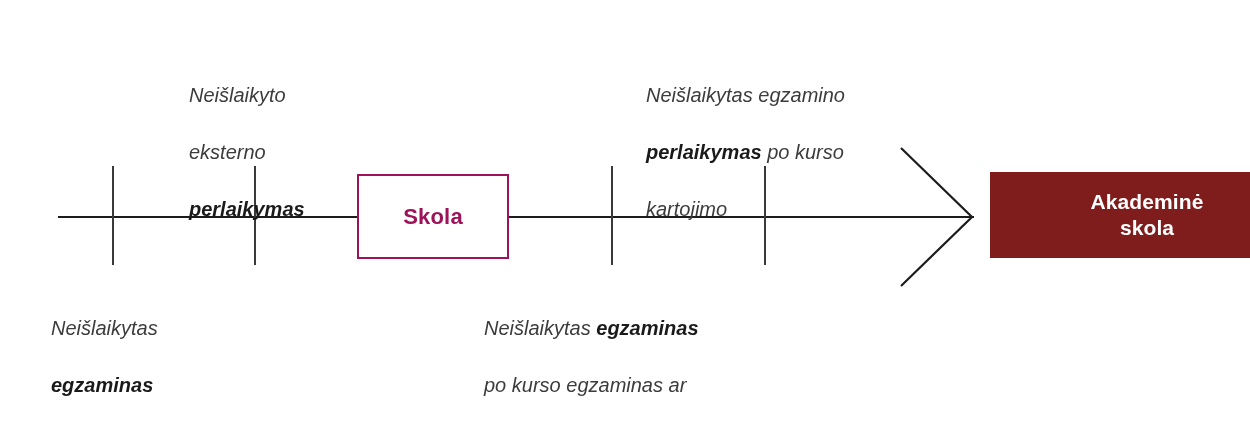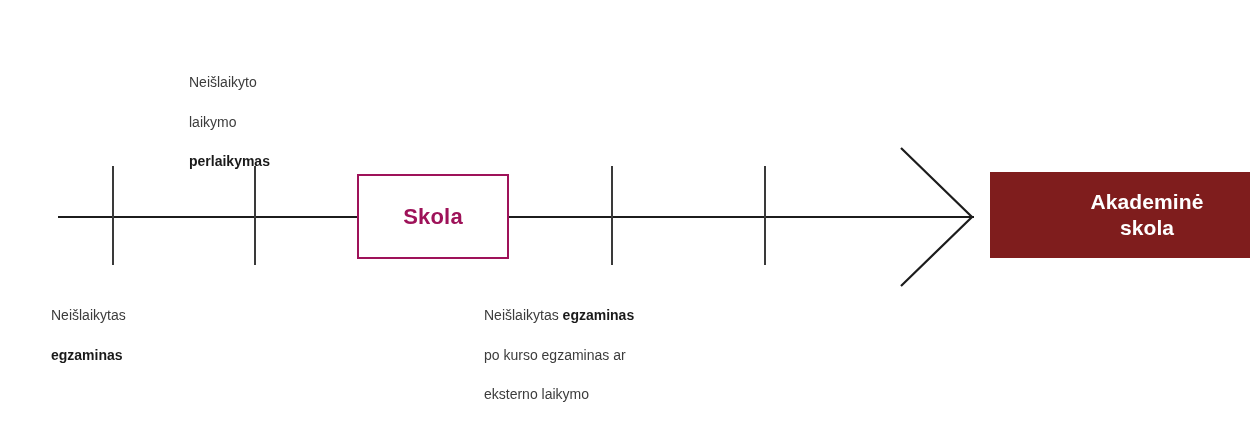--- a/index.html
+++ b/index.html
@@ -88,24 +88,25 @@
     font-weight: bold;
     color: #ffffff;
     line-height: 1.22;
     white-space: pre-line;
     letter-spacing: 0.1px;
   }
 
   
   .caption {
     position: absolute;
-    font-size: 14px;
+    font-size: 20px;
     line-height: 1.42;
     color: #3C3C3C;
     white-space: pre-line;
+    font-style: italic;
   }
   .caption b { font-weight: bold; color: #1a1a1a; }
 
   .caption-tl { left: 189px; top: 53px;  width: 230px; }
   .caption-tr { left: 646px; top: 53px;  width: 290px; }
   .caption-bl { left: 51px;  top: 286px; width: 230px; }
   .caption-bc { left: 484px; top: 286px; width: 300px; }
 </style>
 </head>
 <body>
@@ -129,24 +130,29 @@
     <span class="debt-box-label">Skola</span>
   </div>
 
   <div class="outcome-box">
     <span class="outcome-box-label">Akademinė
 skola</span>
   </div>
 
   <div class="caption caption-tl">
     <span>Neišlaikyto</span><br>
-    <span>laikymo</span><br>
+    <span>eksterno</span><br>
     <b>perlaikymas</b>
   </div>
 
+  <div class="caption caption-tr">
+    <span>Neišlaikytas egzamino</span><br>
+    <b>perlaikymas</b><span> po kurso</span><br>
+    <span>kartojimo</span>
+  </div>
 
   <div class="caption caption-bl">
     <span>Neišlaikytas</span><br>
     <b>egzaminas</b>
   </div>
 
   <div class="caption caption-bc">
     <span>Neišlaikytas </span><b>egzaminas</b><br>
     <span>po kurso egzaminas ar</span><br>
     <span>eksterno laikymo</span>

